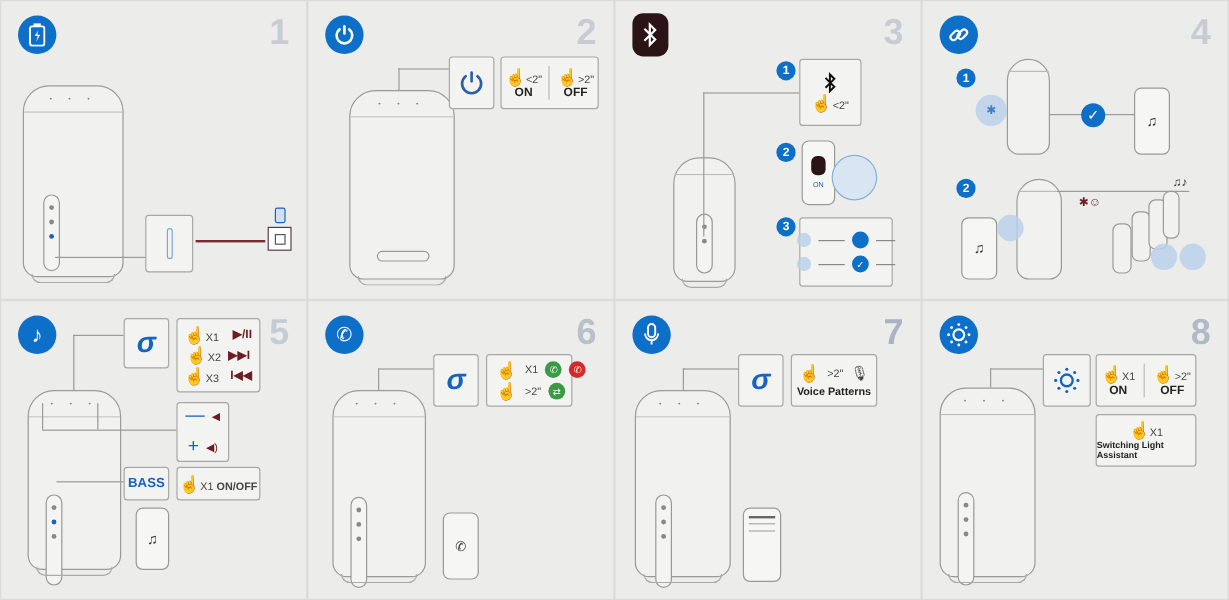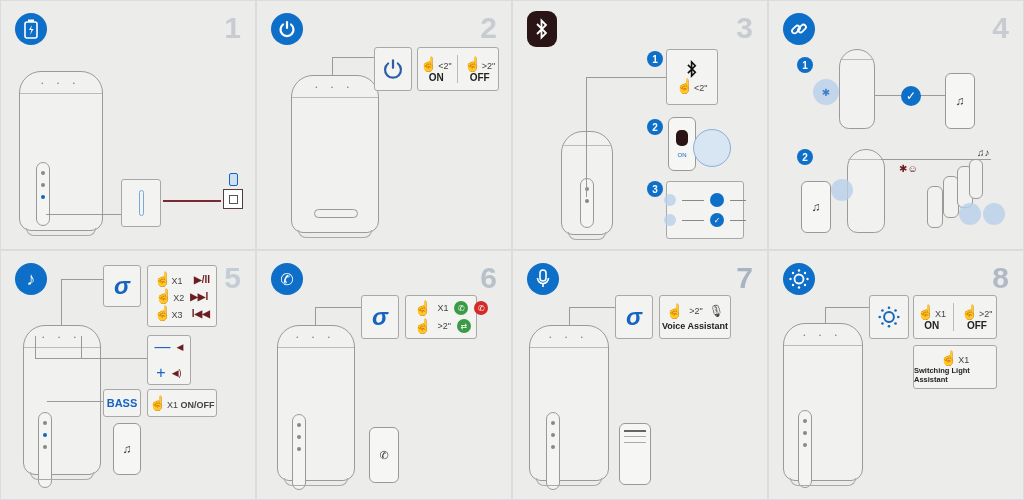--- a/index.html
+++ b/index.html
@@ -300,21 +300,21 @@
     <div class="line" style="left:56px;top:56px;width:46px;height:1px"></div>
     <div class="box" style="left:102px;top:44px;width:38px;height:44px">
       <span class="blue" style="font-size:24px;font-style:italic;font-weight:bold">σ</span>
     </div>
     <div class="box" style="left:146px;top:44px;width:72px;height:44px;flex-direction:column;gap:2px">
       <div class="row small">
           <span class="hand">☝</span>
           <span>&gt;2"</span>
           <span style="font-size:12px">🎙</span>
         </div>
-      <div class="lbl" style="font-size:9px">Voice Assistant</div>
+      <div class="lbl" style="font-size:9px">Voice Patterns</div>
     </div>
     <div class="phone" style="left:106px;top:172px;width:32px;height:62px;justify-content:flex-start;padding-top:6px">
       <div style="width:22px;height:2px;background:#666;margin-bottom:4px"></div>
       <div style="width:22px;height:1px;background:#aaa;margin-bottom:5px"></div>
       <div style="width:22px;height:1px;background:#aaa"></div>
     </div>
   </div>
 
   <div class="panel">
     <div class="badge">

